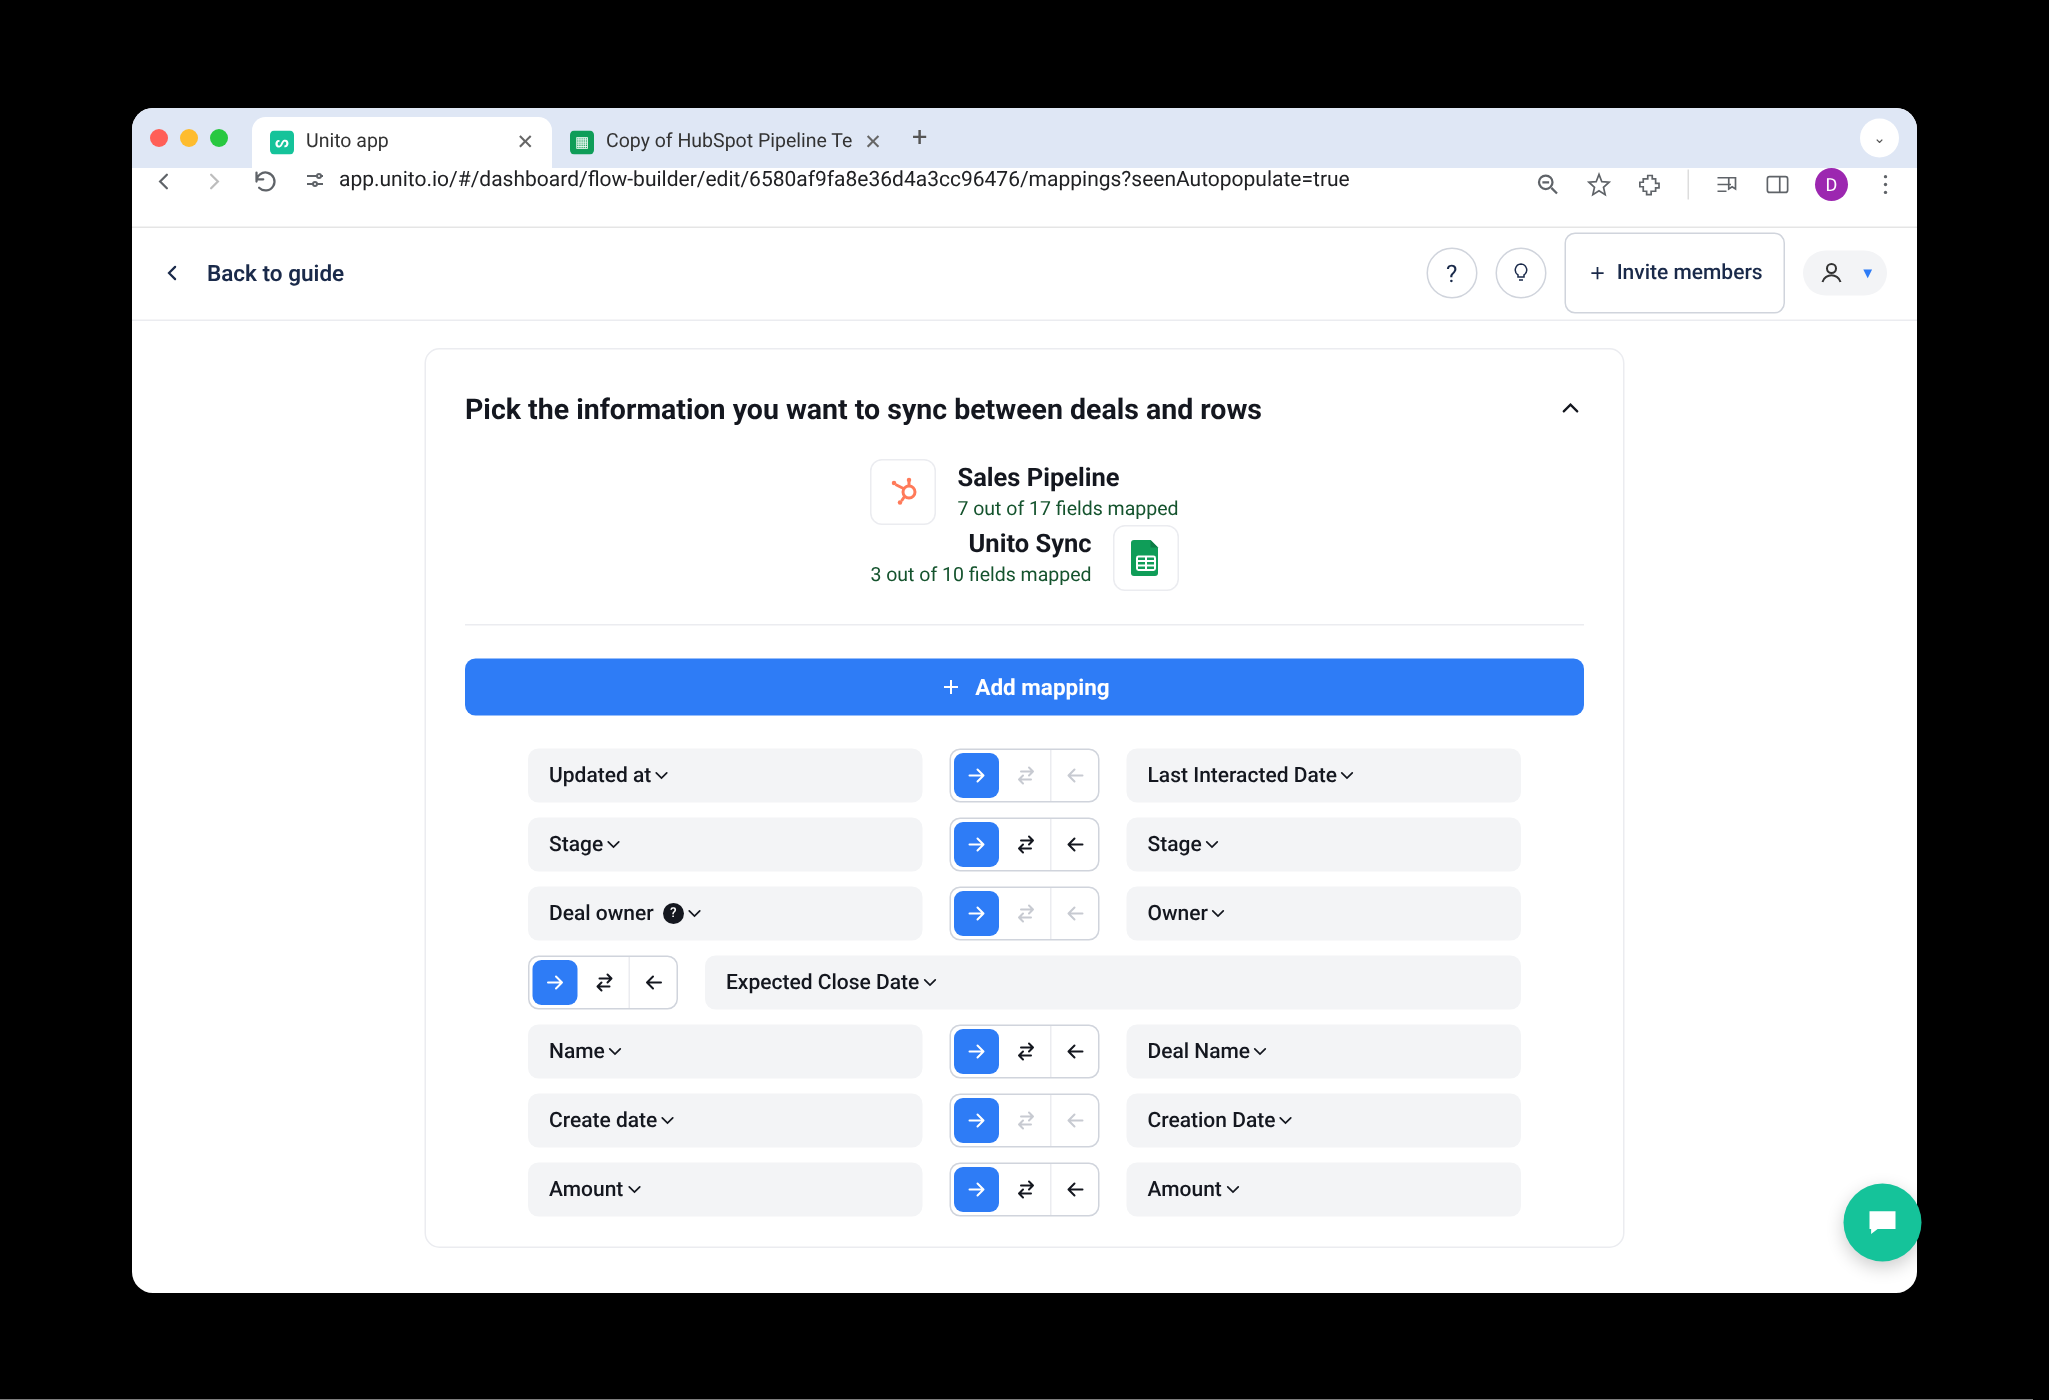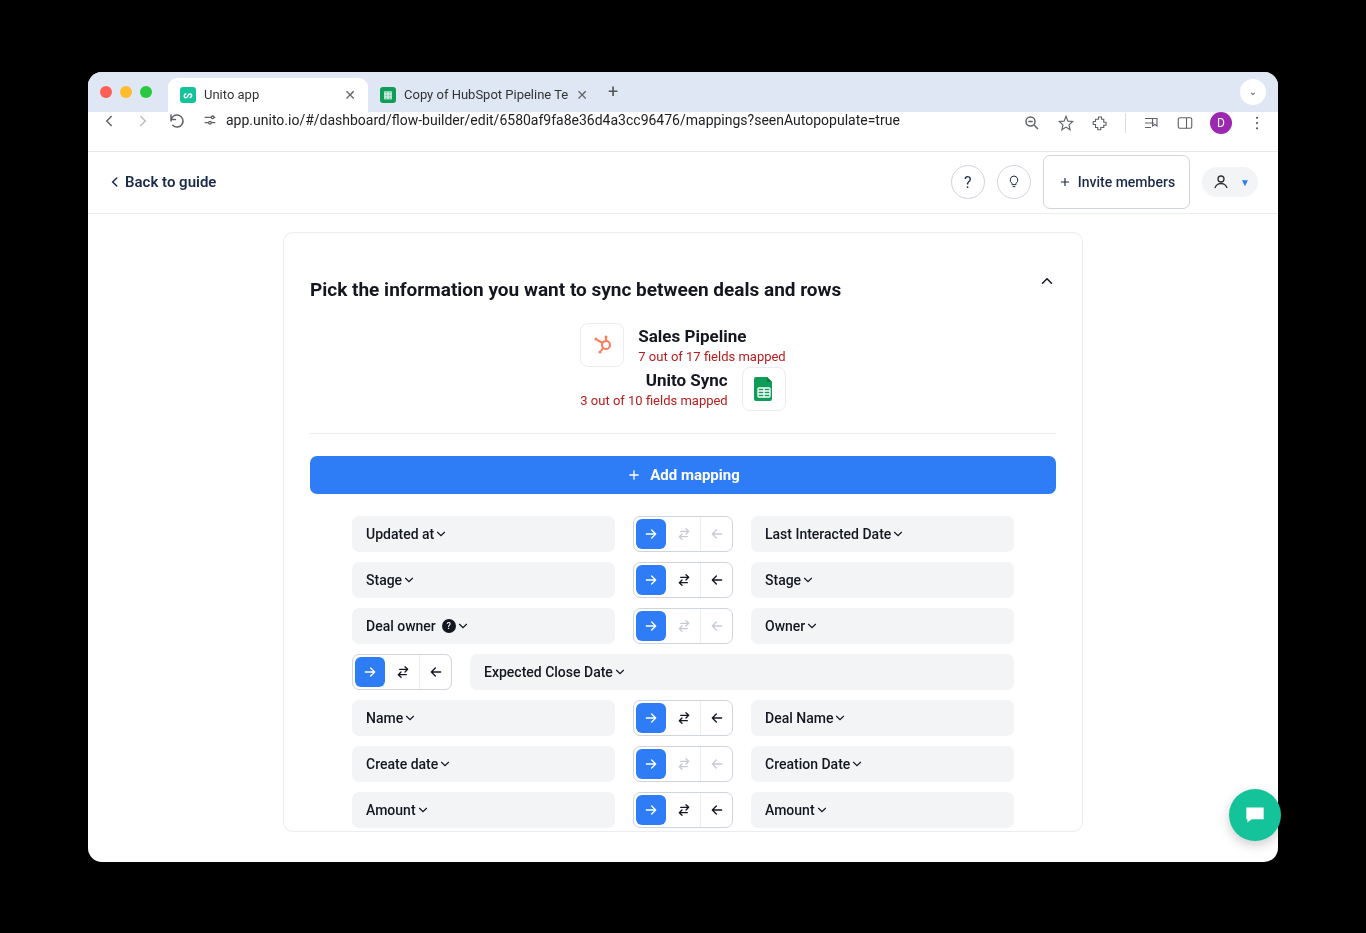--- a/index.html
+++ b/index.html
@@ -75,45 +75,45 @@
 .chrome-avatar { width: 22px; height: 22px; border-radius: 50%; background: #9c27b0; color: #fff; display: flex; align-items: center; justify-content: center; font-size: 12px; }
 .divider { width: 1px; height: 20px; background: #ddd; }
 
 .app-bar {
   height: 62px;
   display: flex;
   align-items: center;
   padding: 0 20px;
   border-bottom: 1px solid #ebecf0;
 }
-.back-guide { display: flex; align-items: center; gap: 3px; color: #1a2a4a; font-size: 15px; font-weight: 600; cursor: pointer; }
+.back-guide { display: flex; align-items: center; gap: 16px; color: #1a2a4a; font-size: 15px; font-weight: 600; cursor: pointer; }
 .app-bar-right { margin-left: auto; display: flex; align-items: center; gap: 12px; }
 .circle-btn { width: 34px; height: 34px; border: 1.5px solid #d0d4dc; border-radius: 50%; display: flex; align-items: center; justify-content: center; color: #1a2a4a; font-size: 16px; cursor: pointer; }
 .invite-btn { border: 1.5px solid #d0d4dc; border-radius: 7px; padding: 18px 14px; display: flex; align-items: center; gap: 6px; color: #1a2a4a; font-size: 14px; font-weight: 500; cursor: pointer; }
 .profile-pill { display: flex; align-items: center; gap: 8px; padding: 4px 8px; border-radius: 999px; background: #f3f4f6; cursor: pointer; }
 .profile-ico { width: 22px; height: 22px; display: flex; align-items: center; justify-content: center; color: #333; }
 .profile-caret { color: #2e7cf6; font-size: 10px; }
 
 .content { flex: 1; overflow-y: auto; display: flex; justify-content: center; padding: 18px 0 30px; }
 .card {
   width: 800px;
   border: 1px solid #ebecf0;
   border-radius: 10px;
   padding: 28px 26px;
 }
 .card-header { display: flex; align-items: center; justify-content: space-between; margin-bottom: 22px; }
-.card-title { font-size: 19px; font-weight: 700; color: #14171f; margin-top: 17px; }
+.card-title { font-size: 19px; font-weight: 700; color: #14171f; }
 .chevron-up { color: #333; cursor: pointer; }
 
 .connections { display: flex; justify-content: space-between; align-items: center; margin-bottom: 22px; flex-direction: column; }
 .conn-left, .conn-right { display: flex; align-items: center; gap: 14px; }
 .conn-right { flex-direction: row-reverse; }
 .conn-icon-box { width: 44px; height: 44px; border: 1px solid #ebecf0; border-radius: 8px; display: flex; align-items: center; justify-content: center; }
 .conn-title { font-size: 17px; font-weight: 700; color: #14171f; }
-.conn-sub { font-size: 13px; color: #b91c1c; margin-top: 3px; }
+.conn-sub { font-size: 13px; color: #14532d; margin-top: 3px; }
 .conn-right .conn-text { text-align: right; }
 
 .card-divider { height: 1px; background: #ebecf0; margin: 0 0 22px; }
 
 .add-mapping {
   background: #2e7cf6;
   color: #fff;
   border-radius: 7px;
   height: 38px;
   display: flex;

